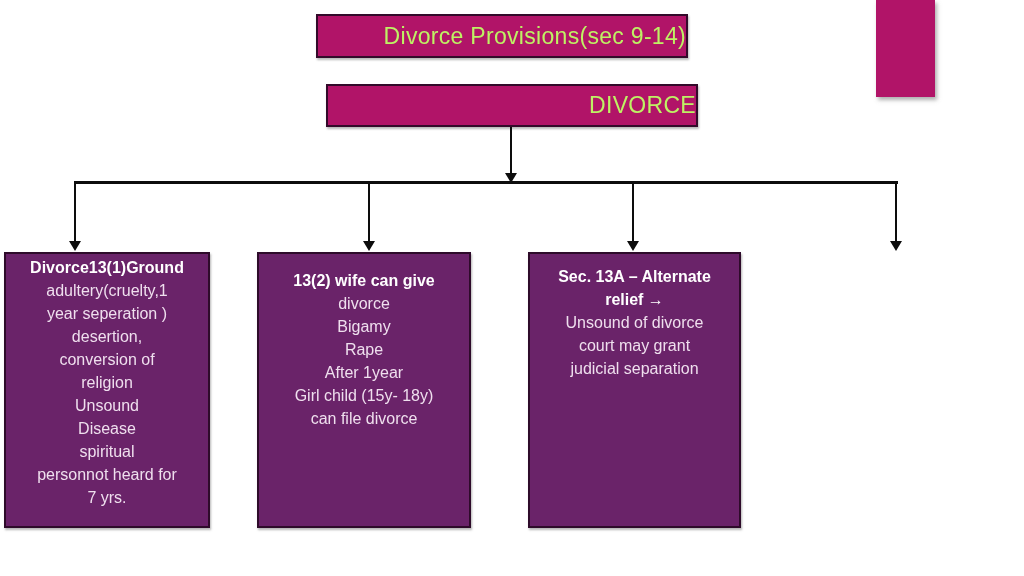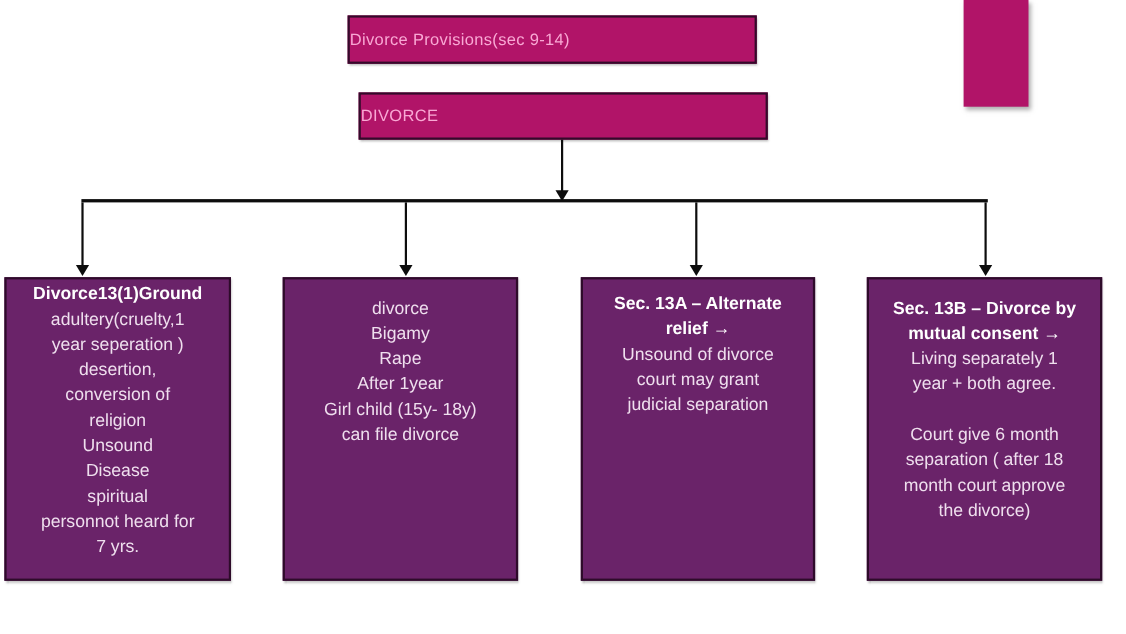--- a/index.html
+++ b/index.html
@@ -13,23 +13,23 @@
   }
 
   
   .mbox {
     position: absolute;
     background: #b11468;
     border: 2px solid #330a2a;
     box-shadow: 1px 2px 2px rgba(100,100,100,0.45);
     display: flex;
     align-items: center;
-    justify-content: flex-start;
-    color: #f9a8d4;
-    font-size: 15px;
+    justify-content: flex-end;
+    color: #bef264;
+    font-size: 23px;
     letter-spacing: 0.3px;
     box-sizing: border-box;
     text-align: center;
   }
   .title-box   { left: 316px; top: 14px;  width: 372px; height: 44px; }
   .divorce-box { left: 326px; top: 84px;  width: 372px; height: 43px; }
 
   
   .deco-rect {
     position: absolute;
@@ -126,41 +126,31 @@
 conversion of
 religion
 Unsound
 Disease
 spiritual
 personnot heard for
 7 yrs.</div>
   </div>
 
   <div class="pbox pbox-2">
+    <div class="heading">13(2) wife can give</div>
     <div class="body">divorce
 Bigamy
 Rape
 After 1year
 Girl child (15y- 18y)
 can file divorce</div>
   </div>
 
   <div class="pbox pbox-3">
     <div class="heading">Sec. 13A – Alternate
 relief →</div>
     <div class="body">Unsound of divorce
 court may grant
 judicial separation</div>
   </div>
 
-  <div class="pbox pbox-4">
-    <div class="heading">Sec. 13B – Divorce by
-mutual consent →</div>
-    <div class="body">Living separately 1
-year + both agree.
-
-Court give 6 month
-separation ( after 18
-month court approve
-the divorce)</div>
-  </div>
 
 </div>
 
 </body></html>

